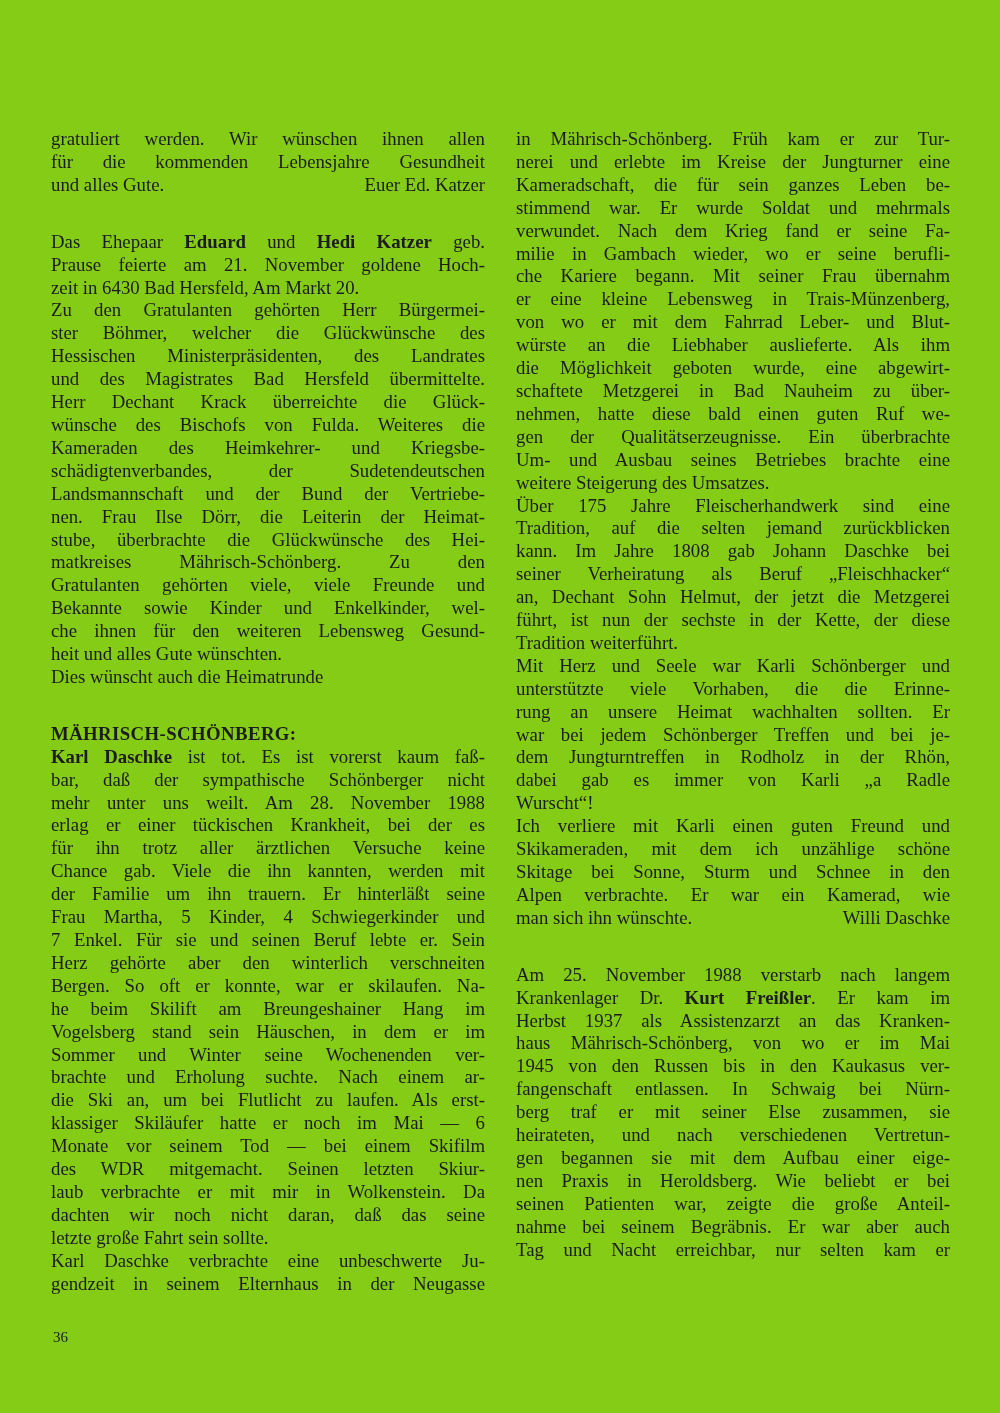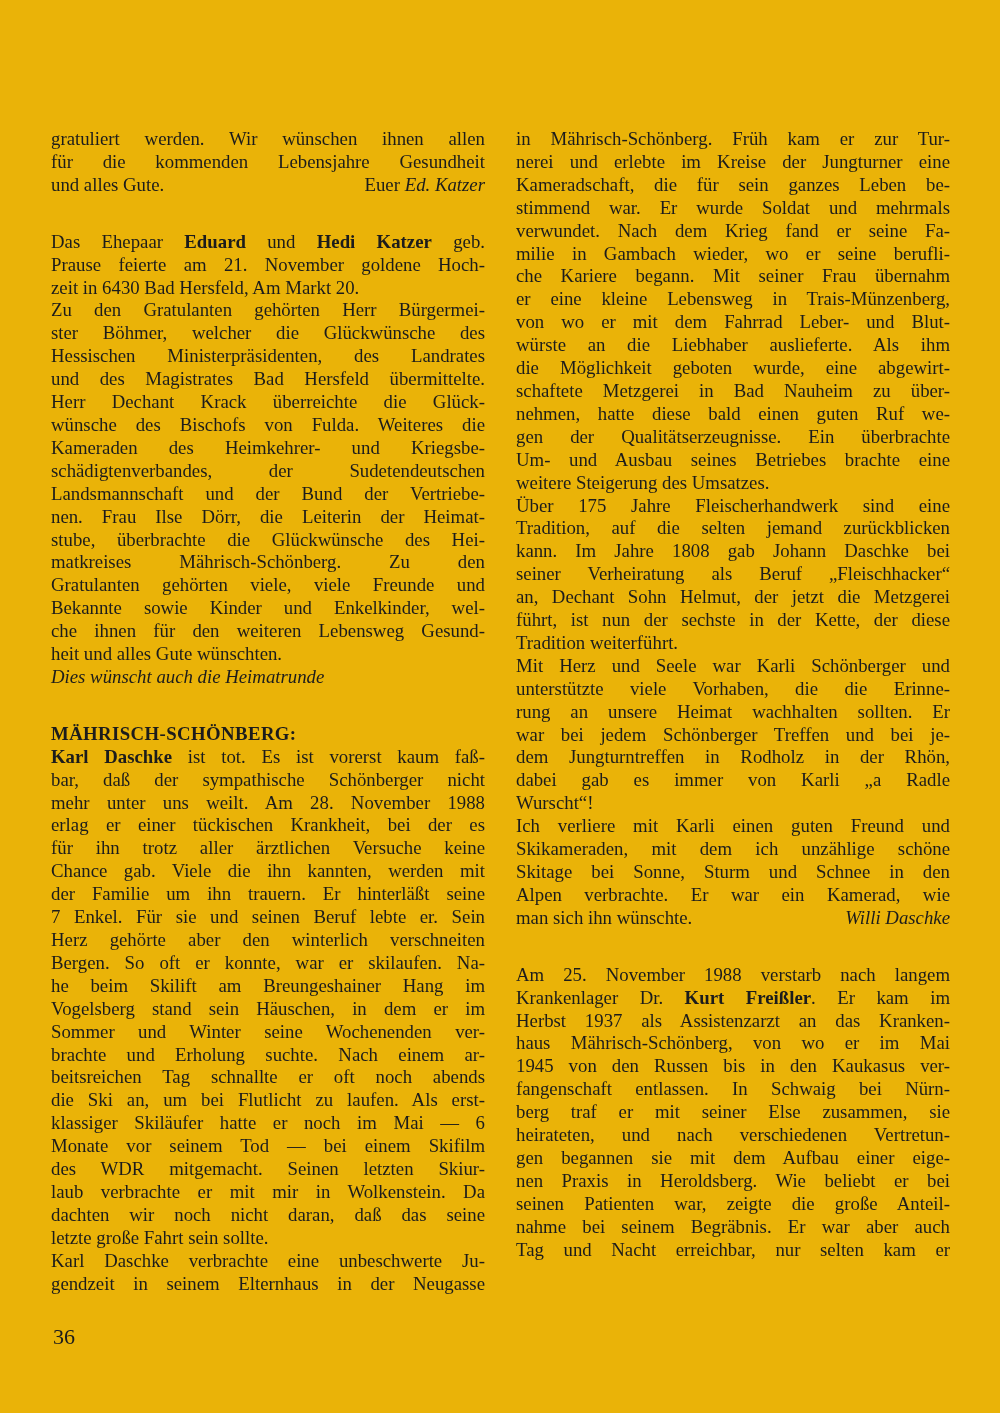--- a/index.html
+++ b/index.html
@@ -25,32 +25,32 @@
   .column { width: 434px; }
   .block.gap-before { margin-top: 34px; }
   .line { min-height: 22.9px; }
   .line.just { text-align: justify; text-align-last: justify; text-justify: inter-word; }
   .line.plain { text-align: left; }
   .line.alright { text-align: left; }
   .line.spread { display: flex; align-items: flex-end; }
   .line.spread span { white-space: pre; }
   .line .gapfill { flex: 1 1 auto; }
   .b { font-weight: bold; text-align: center; }
-  .i { font-style: italic; }
+  .i { }
   .heading-line .b { letter-spacing: 0.4px; }
   .page-number {
     position: absolute;
     left: 53px; top: 1326px;
-    font-size: 22px;
+    font-size: 15px;
   }
 </style>
 </head>
 <body>
 
-<div class="page" style="background: #eab308; color: rgb(28, 28, 28);">
+<div class="page" style="background: #84cc16; color: rgb(28, 28, 28);">
   <div class="columns">
     <div class="column" id="col-left">
         <div class="block">
           <div class="line just"><span>gratuliert werden. Wir wünschen ihnen allen</span></div>
           <div class="line just"><span>für die kommenden Lebensjahre Gesundheit</span></div>
           <div class="line spread">
             <span>und alles Gute.</span>
             <span class="gapfill"></span>
             <span>Euer </span>
             <span class="i">Ed. Katzer</span>
@@ -82,28 +82,28 @@
           <div class="line heading-line plain"><span class="b">MÄHRISCH-SCHÖNBERG:</span></div>
         </div>
         <div class="block">
           <div class="line just"><span class="b">Karl Daschke</span><span> ist tot. Es ist vorerst kaum faß-</span></div>
           <div class="line just"><span>bar, daß der sympathische Schönberger nicht</span></div>
           <div class="line just"><span>mehr unter uns weilt. Am 28. November 1988</span></div>
           <div class="line just"><span>erlag er einer tückischen Krankheit, bei der es</span></div>
           <div class="line just"><span>für ihn trotz aller ärztlichen Versuche keine</span></div>
           <div class="line just"><span>Chance gab. Viele die ihn kannten, werden mit</span></div>
           <div class="line just"><span>der Familie um ihn trauern. Er hinterläßt seine</span></div>
+          <div class="line just"><span>Frau Martha, 5 Kinder, 4 Schwiegerkinder und</span></div>
           <div class="line just"><span>7 Enkel. Für sie und seinen Beruf lebte er. Sein</span></div>
           <div class="line just"><span>Herz gehörte aber den winterlich verschneiten</span></div>
           <div class="line just"><span>Bergen. So oft er konnte, war er skilaufen. Na-</span></div>
           <div class="line just"><span>he beim Skilift am Breungeshainer Hang im</span></div>
           <div class="line just"><span>Vogelsberg stand sein Häuschen, in dem er im</span></div>
           <div class="line just"><span>Sommer und Winter seine Wochenenden ver-</span></div>
           <div class="line just"><span>brachte und Erholung suchte. Nach einem ar-</span></div>
-          <div class="line just"><span>beitsreichen Tag schnallte er oft noch abends</span></div>
           <div class="line just"><span>die Ski an, um bei Flutlicht zu laufen. Als erst-</span></div>
           <div class="line just"><span>klassiger Skiläufer hatte er noch im Mai — 6</span></div>
           <div class="line just"><span>Monate vor seinem Tod — bei einem Skifilm</span></div>
           <div class="line just"><span>des WDR mitgemacht. Seinen letzten Skiur-</span></div>
           <div class="line just"><span>laub verbrachte er mit mir in Wolkenstein. Da</span></div>
           <div class="line just"><span>dachten wir noch nicht daran, daß das seine</span></div>
           <div class="line plain"><span>letzte große Fahrt sein sollte.</span></div>
           <div class="line just"><span>Karl Daschke verbrachte eine unbeschwerte Ju-</span></div>
           <div class="line just"><span>gendzeit in seinem Elternhaus in der Neugasse</span></div>
         </div>

